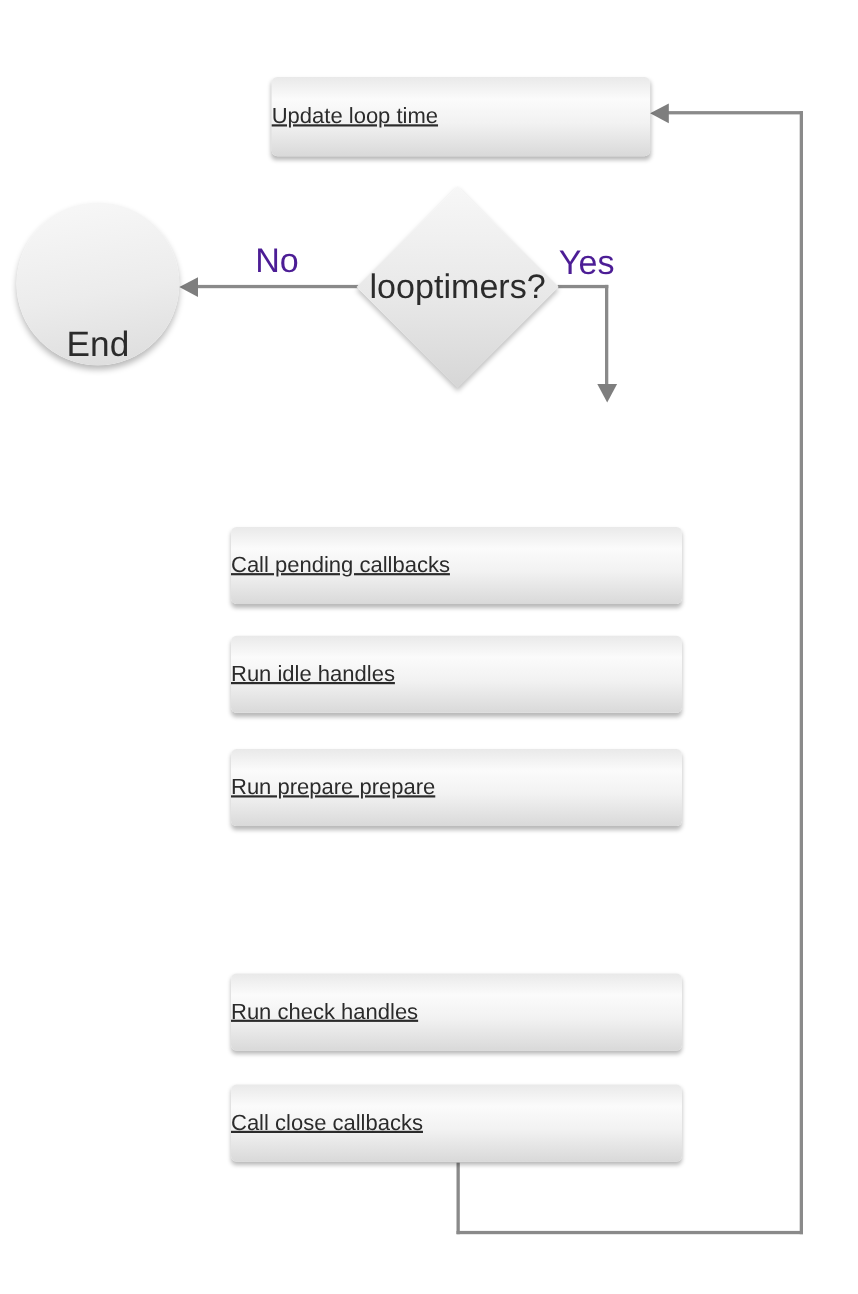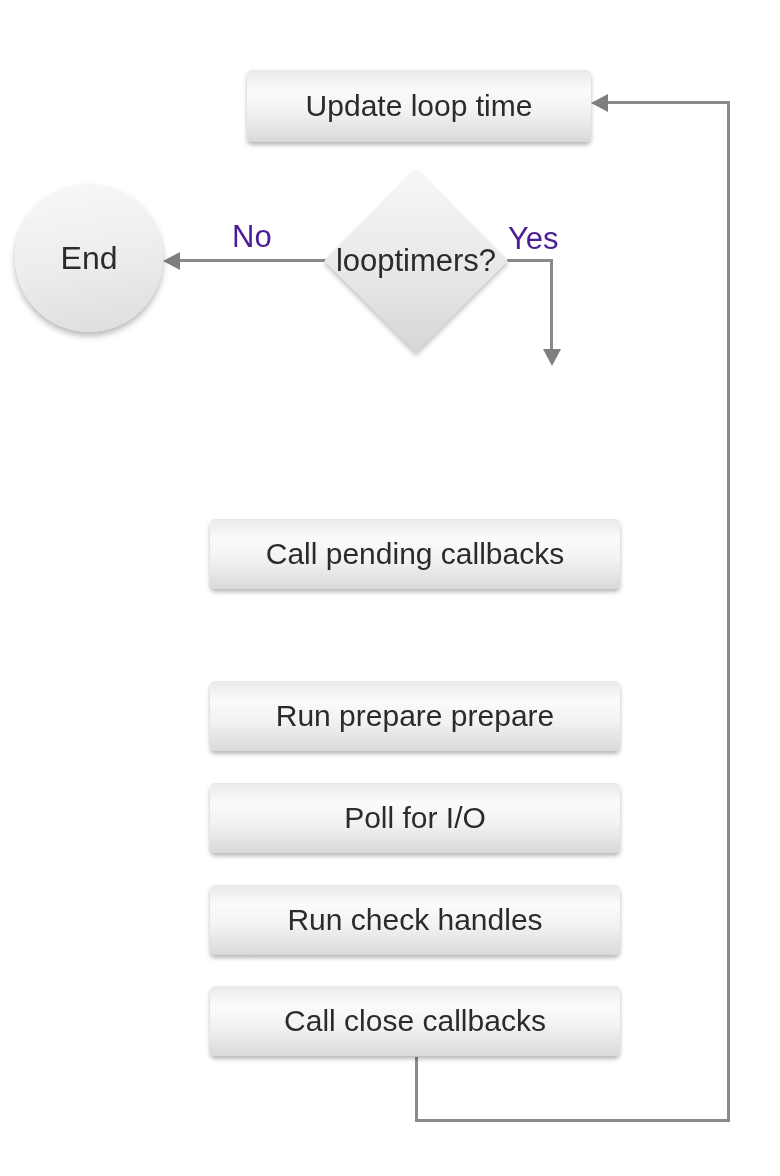--- a/index.html
+++ b/index.html
@@ -24,23 +24,24 @@
   .arrow-down{position:absolute;width:0;height:0;
     border-left:9px solid transparent;border-right:9px solid transparent;
     border-top:17px solid #7e7e7e;}
 
   
   .box{
     position:absolute;
     border-radius:5px;
     background:linear-gradient(180deg,#e9e9e9 0%,#fbfbfb 28%,#f2f2f2 58%,#d9d9d9 100%);
     box-shadow:0 3px 4px rgba(0,0,0,0.28);
-    display:flex;align-items:center;justify-content:center;
-    font-size:30px;line-height:1;color:#2b2b2b;
+    display:flex;align-items:center;justify-content:flex-start;
+    font-size:20px;line-height:1;color:#2b2b2b;
     white-space:nowrap;
+    text-decoration:underline;
   }
   .box.narrow{left:247px;width:344px;height:72px;}
   .box.wide{left:210px;width:410px;height:70px;}
 
   
   .diamond{
     position:absolute;left:351px;top:196px;width:130px;height:130px;
     transform:rotate(45deg);
     background:linear-gradient(135deg,#f7f7f7 0%,#e8e8e8 55%,#d6d6d6 100%);
     box-shadow:2px 2px 5px rgba(0,0,0,0.25);
@@ -50,21 +51,21 @@
     display:flex;flex-direction:row;align-items:center;justify-content:center;
     font-size:31px;line-height:1.18;text-align:center;
   }
 
   
   .terminator{
     position:absolute;left:15px;top:184px;width:148px;height:148px;
     border-radius:50%;
     background:linear-gradient(170deg,#f8f8f8 0%,#ececec 55%,#dcdcdc 100%);
     box-shadow:0 4px 6px rgba(0,0,0,0.28);
-    display:flex;align-items:center;justify-content:center;
+    display:flex;align-items:flex-end;justify-content:center;
     font-size:32px;
   }
 
   
   .branch-label{
     position:absolute;font-size:31px;line-height:1;color:#4c1d95;
   }
   .label-no{left:232px;top:221px;}
   .label-yes{left:508px;top:223px;}
 </style>
@@ -95,28 +96,28 @@
   <div class="diamond"></div>
   <div class="diamond-text">
     <span>loop</span>
     <span>timers?</span>
   </div>
 
   <div class="terminator">
     <span>End</span>
   </div>
 
-  <div class="box wide" style="top:479px;margin-top:40px;">
+  <div class="box wide" style="top:479px;">
     <span>Call pending callbacks</span>
+  </div>
+  <div class="box wide" style="top:578px;">
+    <span>Run idle handles</span>
   </div>
   <div class="box wide" style="top:681px;">
     <span>Run prepare prepare</span>
-  </div>
-  <div class="box wide" style="top:783px;">
-    <span>Poll for I/O</span>
   </div>
   <div class="box wide" style="top:885px;">
     <span>Run check handles</span>
   </div>
   <div class="box wide" style="top:986px;">
     <span>Call close callbacks</span>
   </div>
 
 </div>
 

